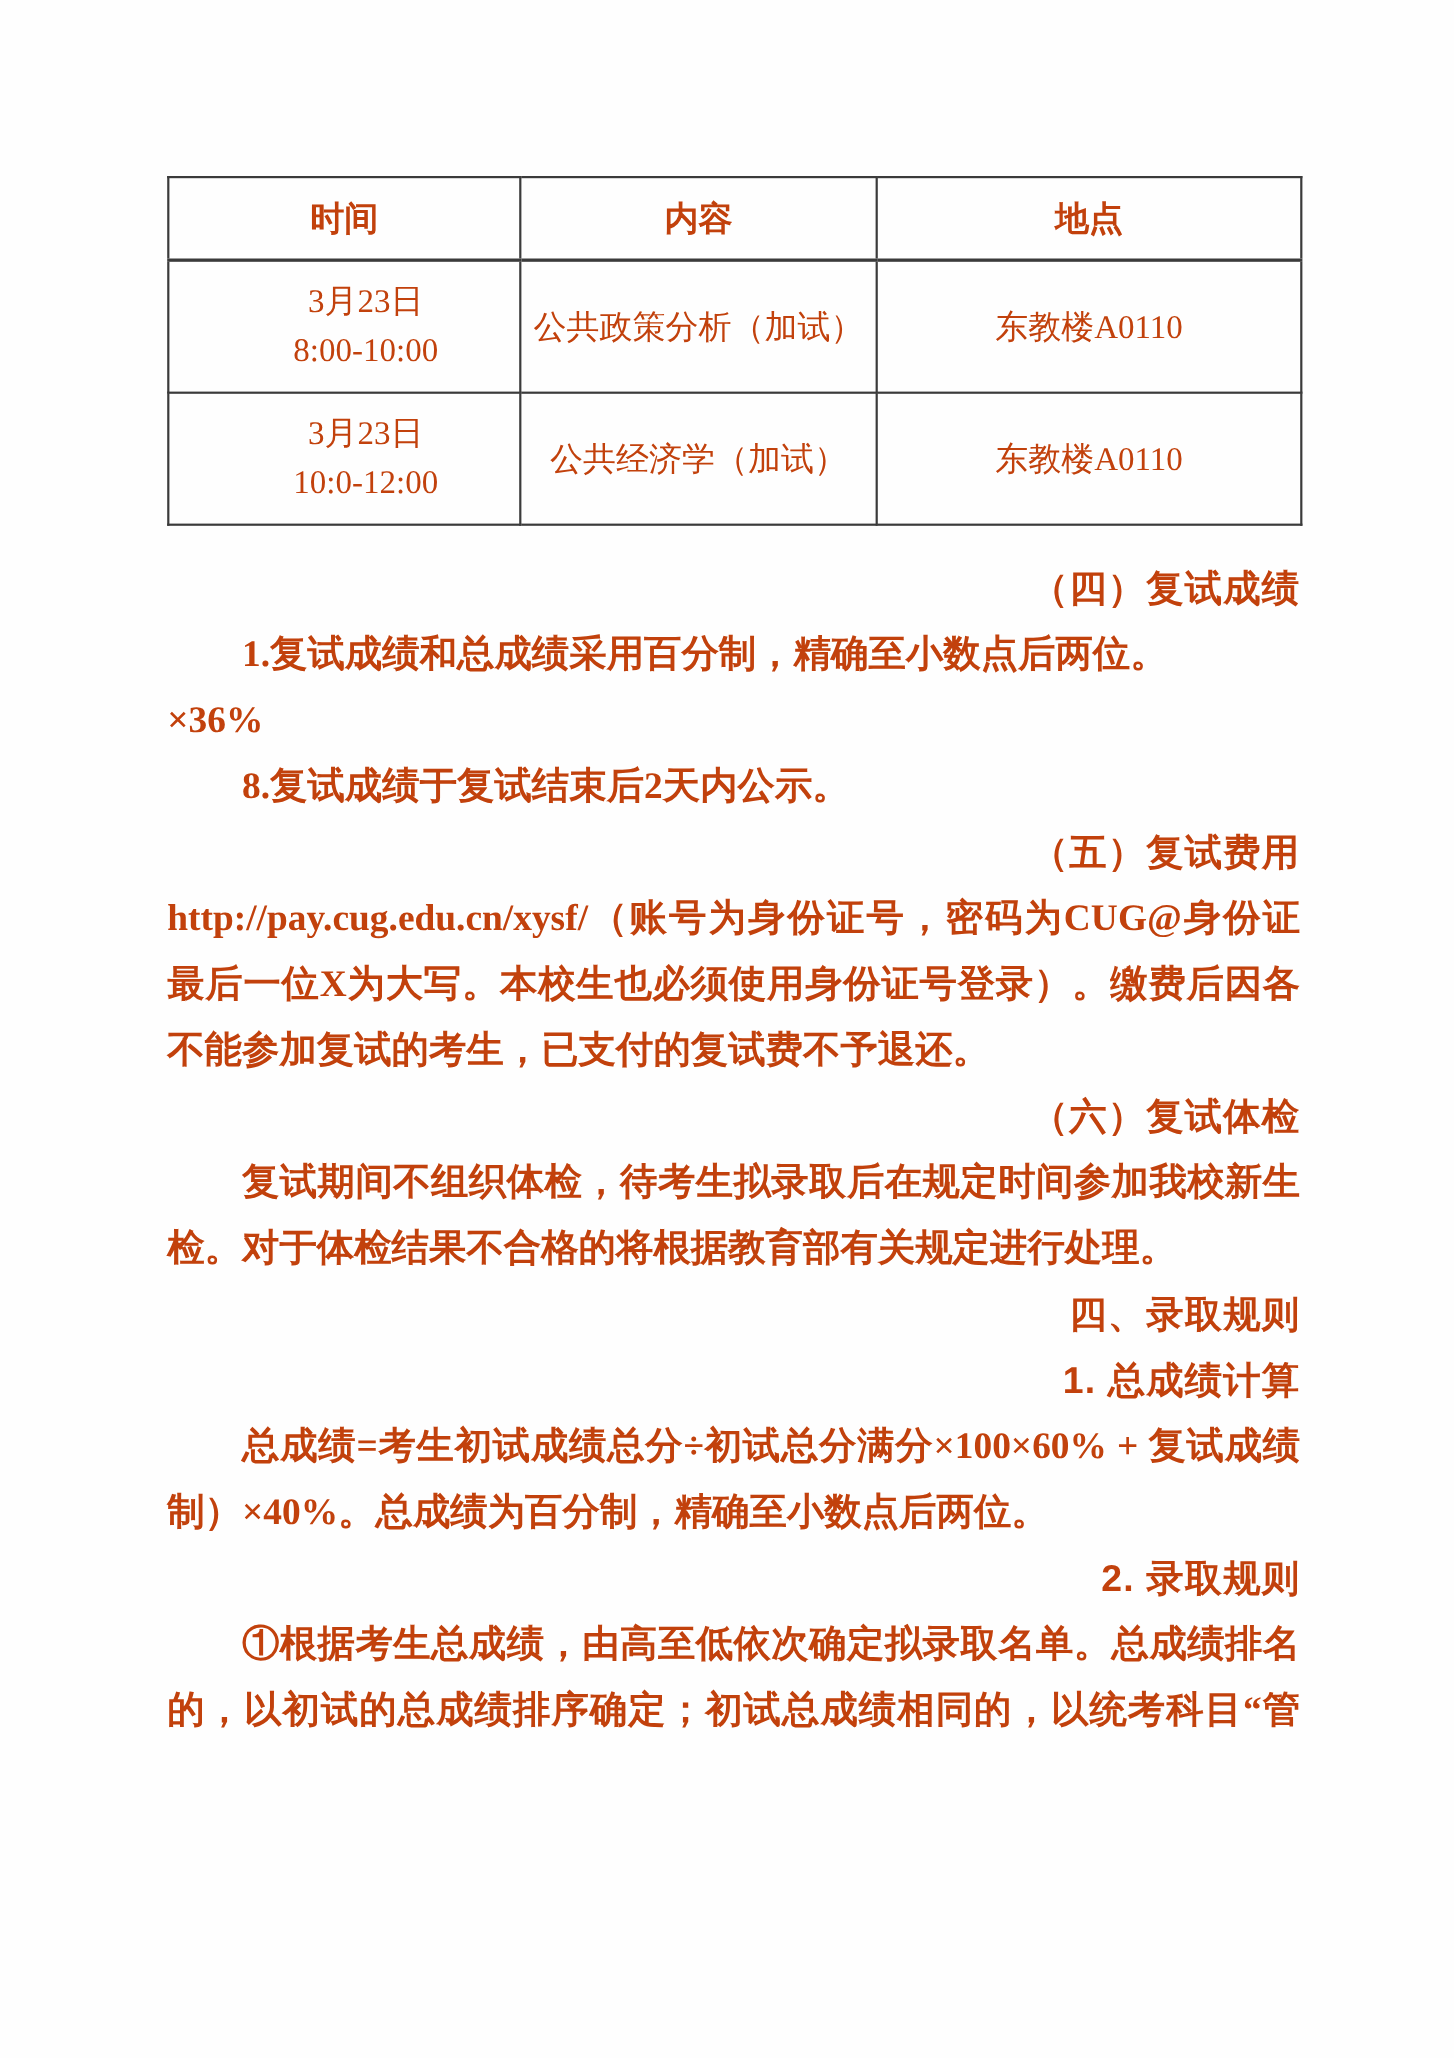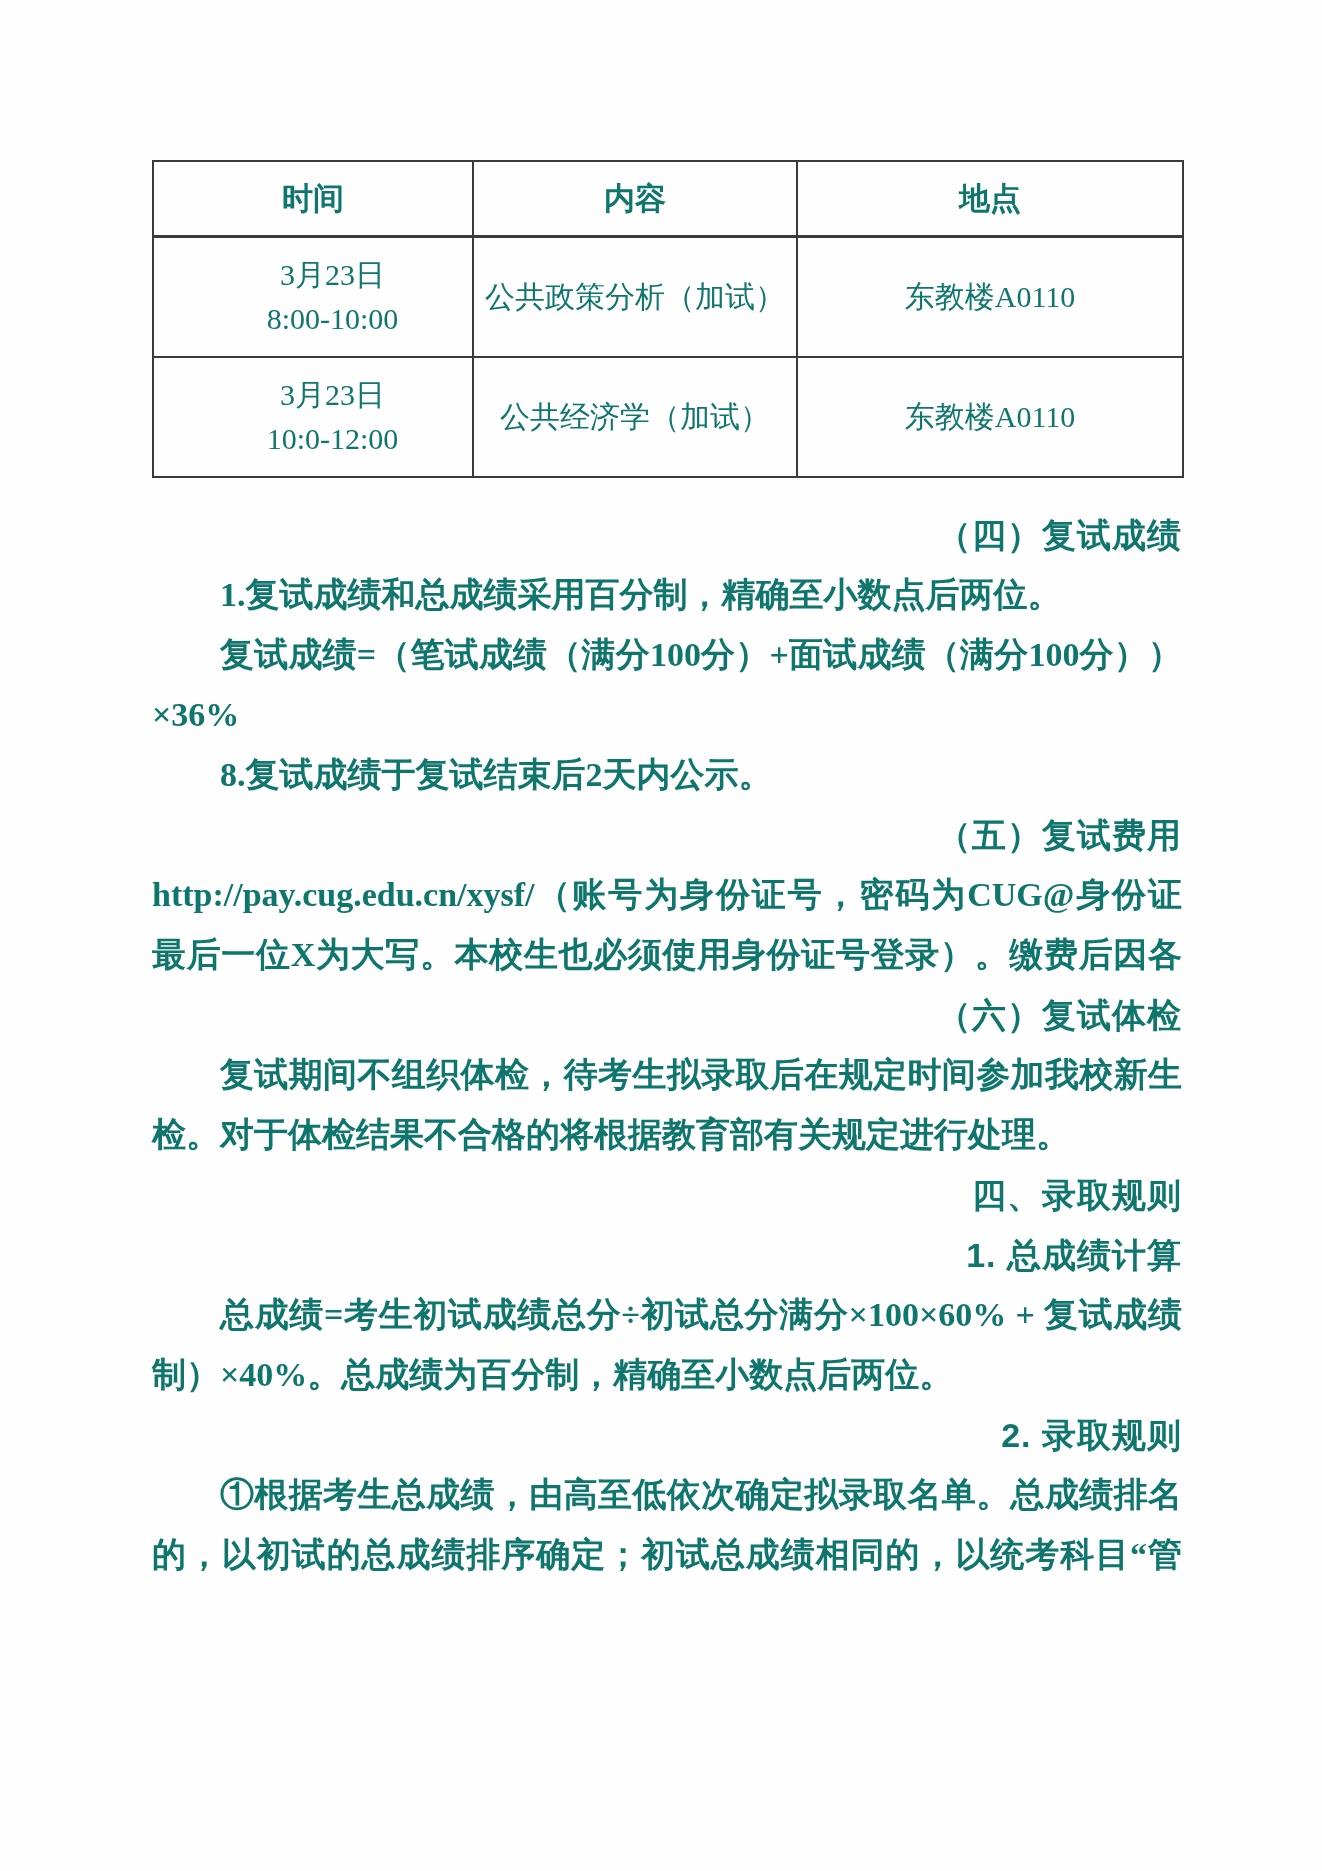--- a/index.html
+++ b/index.html
@@ -5,21 +5,21 @@
   html, body {
     margin: 0;
     padding: 0;
     background: #ffffff;
   }
   .page {
     position: relative;
     width: 1322px;
     height: 1871px;
     background: #fefefe;
-    color: #0f766e;
+    color: #c2410c;
     font-family: "Liberation Serif", "DejaVu Serif", serif;
     overflow: hidden;
   }
   .content {
     position: absolute;
     left: 152px;
     top: 160px;
     width: 1030px;
   }
   
@@ -112,26 +112,26 @@
           </td>
           <td>公共经济学（加试）</td>
           <td>东教楼A0110</td>
         </tr>
       </tbody>
     </table>
 
     <div class="body-text">
       <div class="line heading indent">（四）复试成绩</div>
       <div class="line indent">1.复试成绩和总成绩采用百分制，精确至小数点后两位。</div>
-      <div class="line indent spread">复试成绩=（笔试成绩（满分100分）+面试成绩（满分100分））</div>
       <div class="line">×36%</div>
       <div class="line indent">8.复试成绩于复试结束后2天内公示。</div>
       <div class="line heading indent">（五）复试费用</div>
       <div class="line spread">http://pay.cug.edu.cn/xysf/（账号为身份证号，密码为CUG@身份证后六位，</div>
       <div class="line spread">最后一位X为大写。本校生也必须使用身份证号登录）。缴费后因各种原因</div>
+      <div class="line">不能参加复试的考生，已支付的复试费不予退还。</div>
       <div class="line heading indent">（六）复试体检</div>
       <div class="line indent spread">复试期间不组织体检，待考生拟录取后在规定时间参加我校新生入学体</div>
       <div class="line">检。对于体检结果不合格的将根据教育部有关规定进行处理。</div>
       <div class="line heading indent">四、录取规则</div>
       <div class="line heading indent">1. 总成绩计算</div>
       <div class="line indent spread">总成绩=考生初试成绩总分÷初试总分满分×100×60% + 复试成绩（百分</div>
       <div class="line">制）×40%。总成绩为百分制，精确至小数点后两位。</div>
       <div class="line heading indent">2. 录取规则</div>
       <div class="line indent spread">①根据考生总成绩，由高至低依次确定拟录取名单。总成绩排名相同</div>
       <div class="line spread">的，以初试的总成绩排序确定；初试总成绩相同的，以统考科目“管理类</div>

